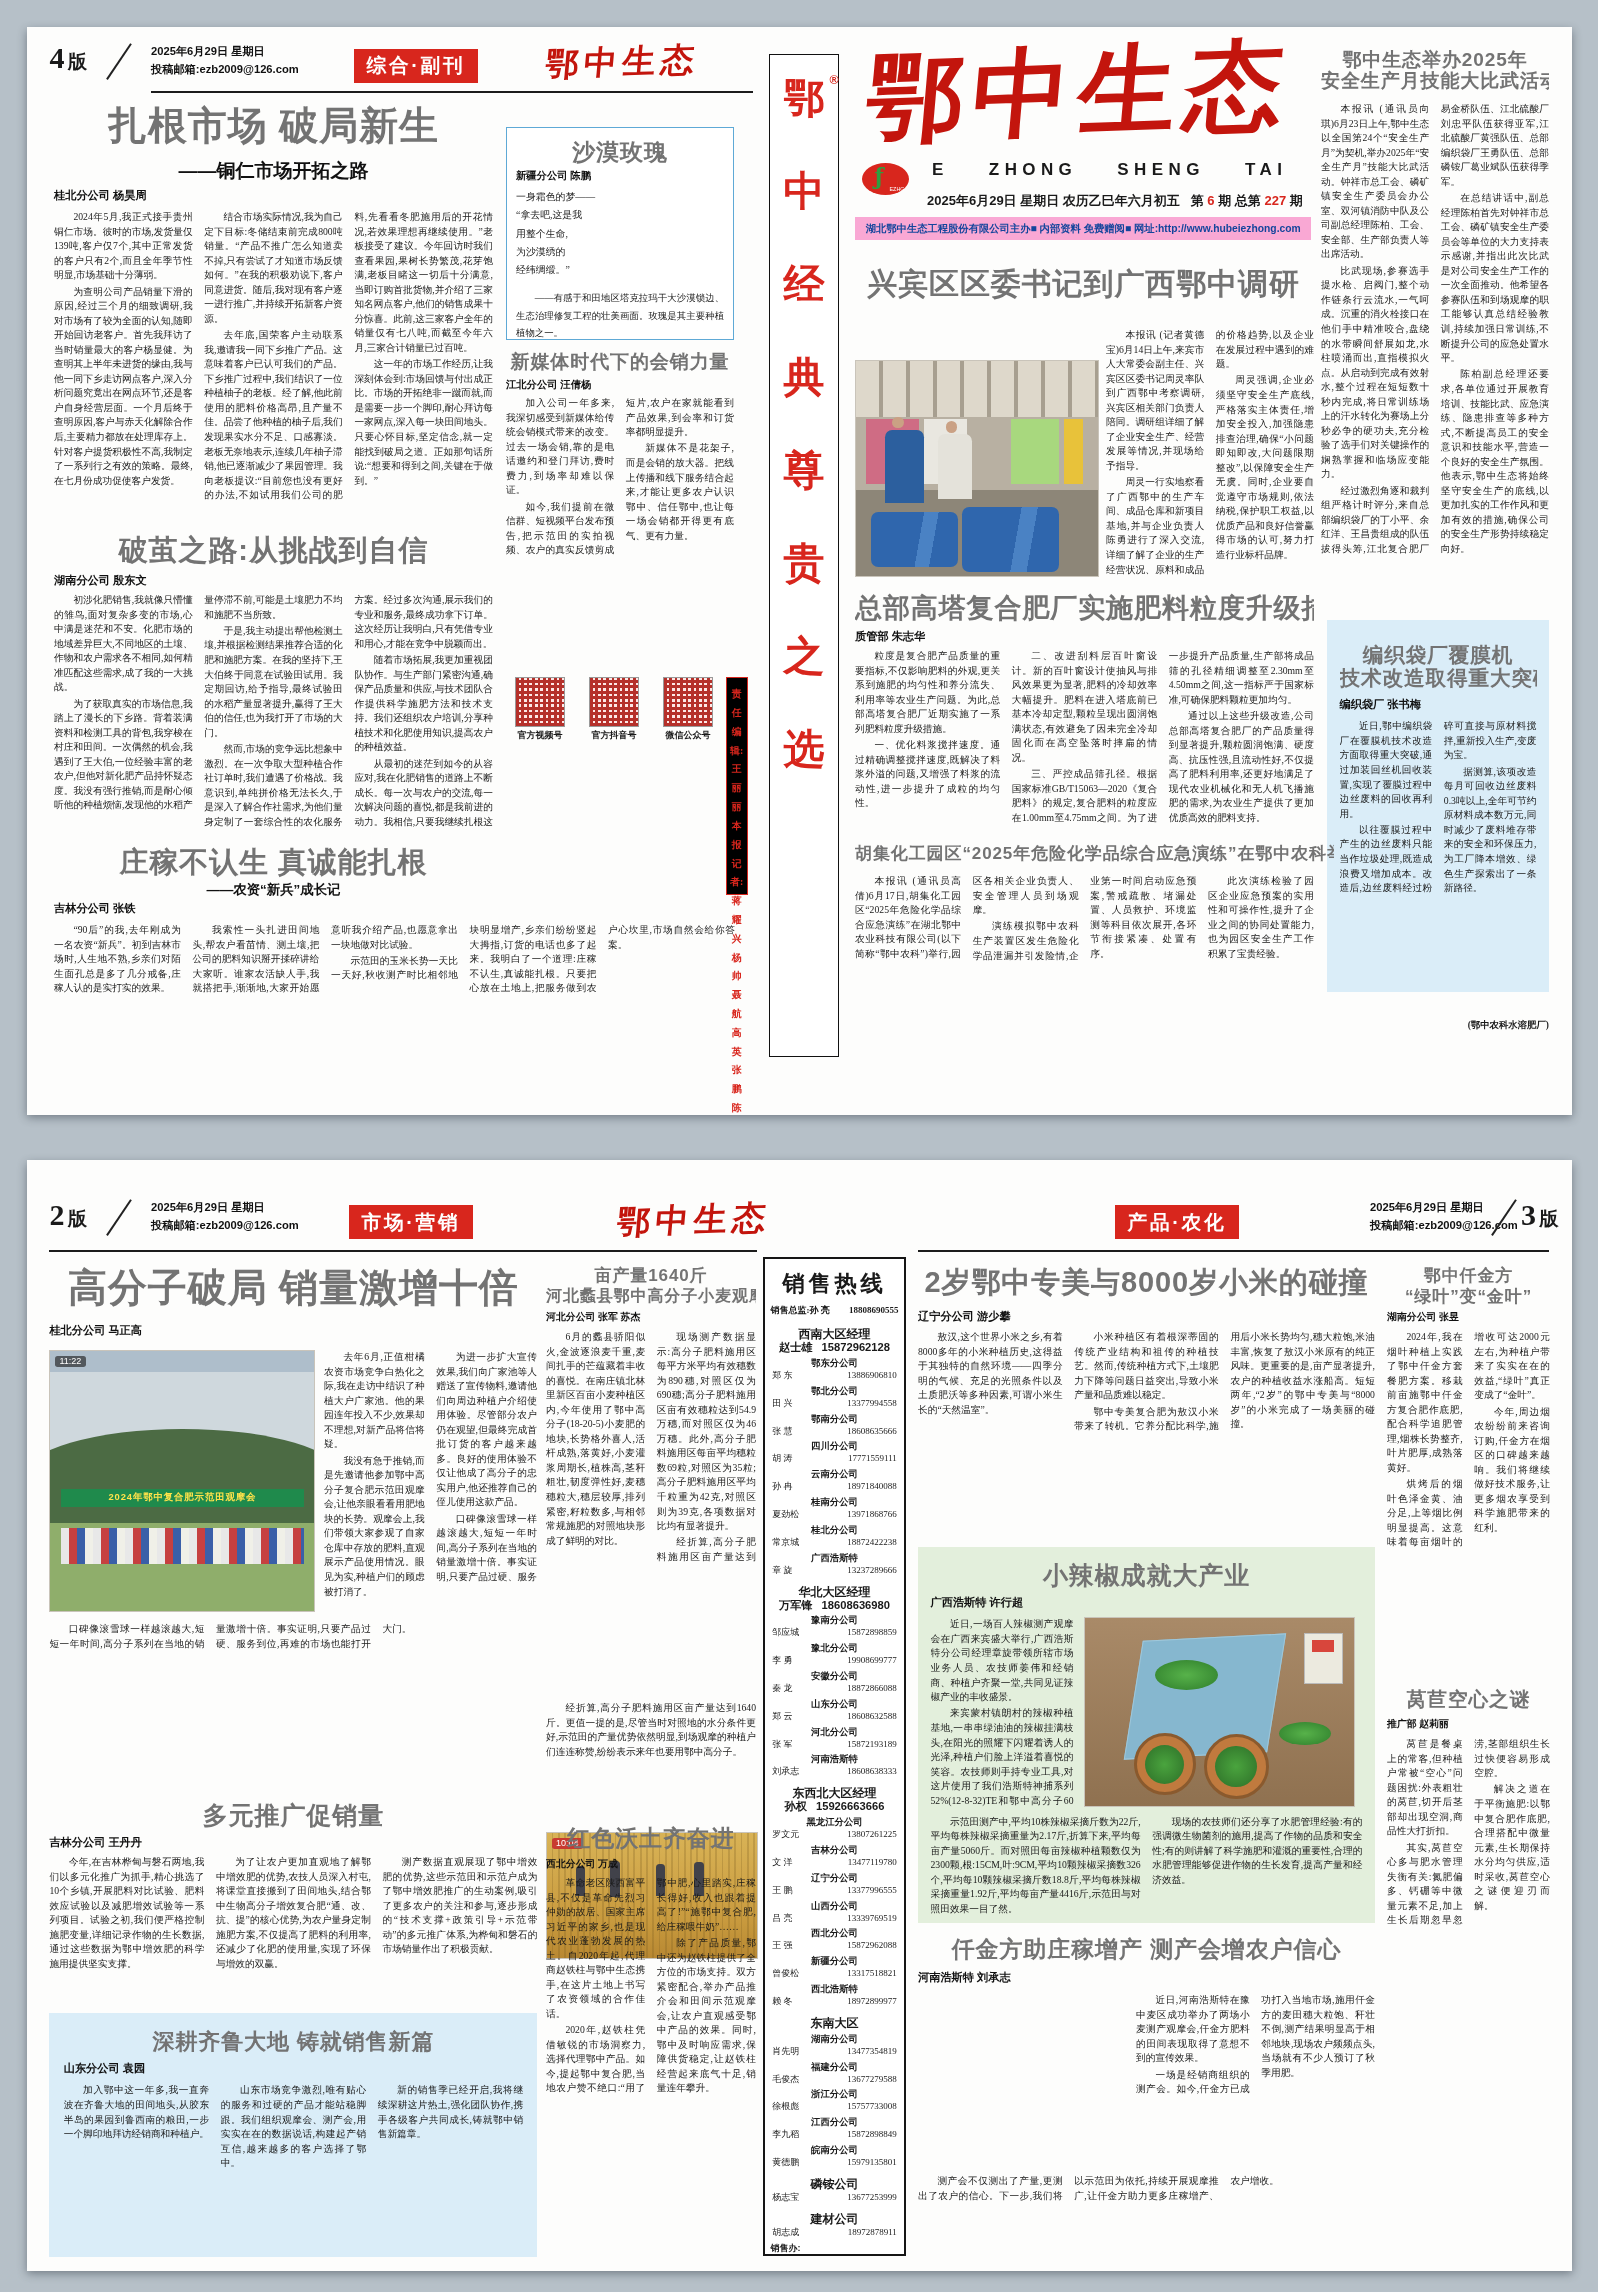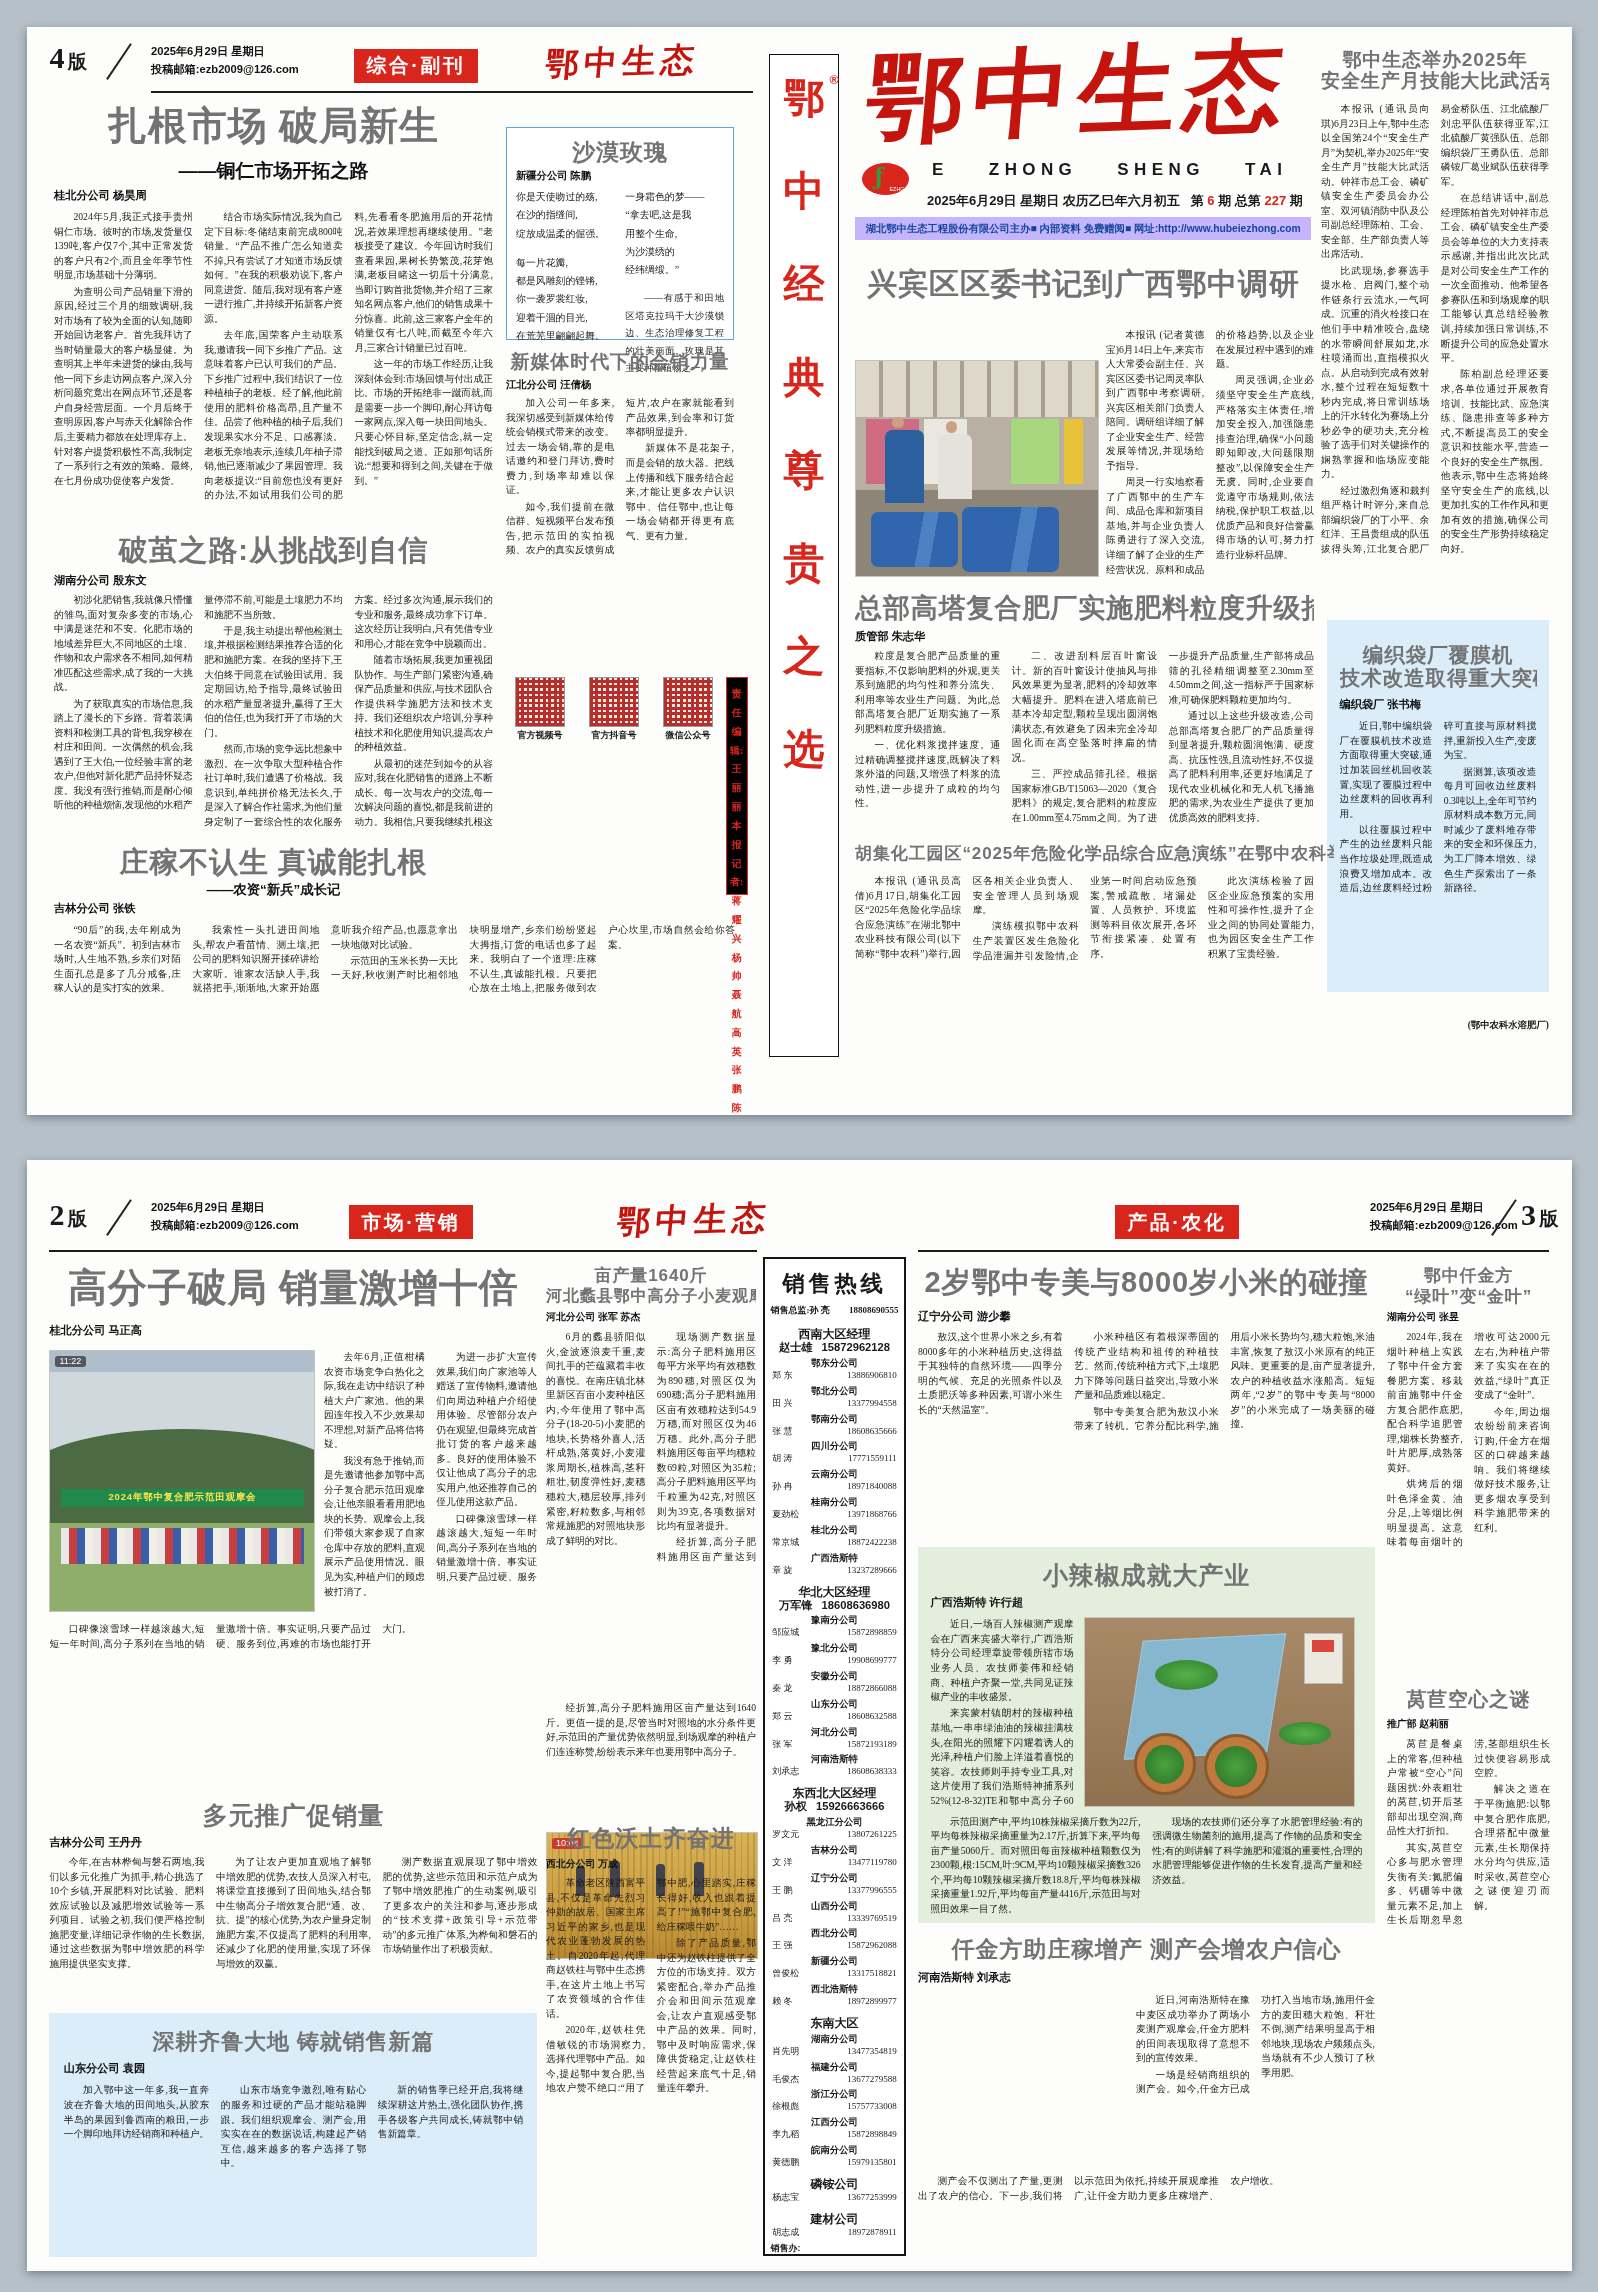--- a/index.html
+++ b/index.html
@@ -29,21 +29,21 @@
   .c2{column-count:2;column-gap:11.6px}
   .c3{column-count:3;column-gap:11.6px}
   .c4{column-count:4;column-gap:11.6px}
   .c5{column-count:5;column-gap:11.6px}
   .caption{font-size:9.4px;text-align:right;font-weight:bold}
   
   .masthead-script{font-size:97px;letter-spacing:9px;line-height:1}
   .pinyin{font-family:"Liberation Sans","DejaVu Sans",sans-serif;font-weight:bold;font-size:17px;word-spacing:30px;letter-spacing:5.4px}
   .issue{font-family:"Liberation Sans","DejaVu Sans",sans-serif;font-weight:bold;font-size:13px}
   .rednum{color:#d8261d}
-  .bluebar{background:#c4b5fd;color:#14459c;font-family:"Liberation Sans","DejaVu Sans",sans-serif;
+  .bluebar{background:#f9a8d4;color:#14459c;font-family:"Liberation Sans","DejaVu Sans",sans-serif;
            font-weight:bold;font-size:10.3px;display:flex;justify-content:space-between;align-items:center;padding:4.5px 10.7px}
   .logo{width:47px;height:32px;background:#d8261d;border-radius:50%;position:relative}
   .logo .f{position:absolute;left:12.5px;top:0.9px;color:#2f9e3f;font-weight:bold;font-size:21.5px;font-family:"DejaVu Serif",serif}
   .logo .t{position:absolute;right:4.5px;bottom:2.7px;color:#fff;font-size:5.4px;font-family:"Liberation Sans",sans-serif}
   
   .vbanner{border:1.8px solid #111;background:#fff;display:flex;flex-direction:column;
            align-items:center;justify-content:space-between;padding:23px 0}
   .vchar{position:relative;color:#d8261d;font-family:"Liberation Sans","DejaVu Sans",sans-serif;
          font-weight:bold;font-size:41px;line-height:1}
   .vchar sup{position:absolute;top:-3.6px;right:-14.3px;font-size:12.5px;color:#d8261d}
@@ -157,32 +157,20 @@
   <p>“90后”的我,去年刚成为一名农资“新兵”。初到吉林市场时,人生地不熟,乡亲们对陌生面孔总是多了几分戒备,庄稼人认的是实打实的效果。</p>
       <p>我索性一头扎进田间地头,帮农户看苗情、测土壤,把公司的肥料知识掰开揉碎讲给大家听。谁家农活缺人手,我就搭把手,渐渐地,大家开始愿意听我介绍产品,也愿意拿出一块地做对比试验。</p>
       <p>示范田的玉米长势一天比一天好,秋收测产时比相邻地块明显增产,乡亲们纷纷竖起大拇指,订货的电话也多了起来。我明白了一个道理:庄稼不认生,真诚能扎根。只要把心放在土地上,把服务做到农户心坎里,市场自然会给你答案。</p>
     </div>
 
   <div class="abs poembox" style="left:479px;top:100px;width:228px;height:213px;box-sizing:border-box">
     <div class="hl" style="font-size:23px">沙漠玫瑰</div>
     <div class="by" style="font-size:10.3px;margin:3.6px 0 5.4px">新疆分公司  陈鹏</div>
     <div style="display:flex;gap:10.7px">
       <div class="poem" style="flex:1">
-
-      <p>你是天使吻过的殇,</p>
-          <p>在沙的指缝间,</p>
-          <p>绽放成温柔的倔强。</p>
-          <p></p>
-          <p>每一片花瓣,</p>
-          <p>都是风雕刻的铿锵,</p>
-          <p>你一袭罗裳红妆,</p>
-          <p>迎着干涸的目光,</p>
-          <p>在荒芜里翩翩起舞。</p>
-        </div>
-      <div class="poem" style="flex:1">
         <div>
 
         <p>一身霜色的梦——</p>
             <p>“拿去吧,这是我</p>
             <p>用整个生命,</p>
             <p>为沙漠绣的</p>
             <p>经纬绸缎。”</p>
             <p></p>
           </div>
         <div class="note">

